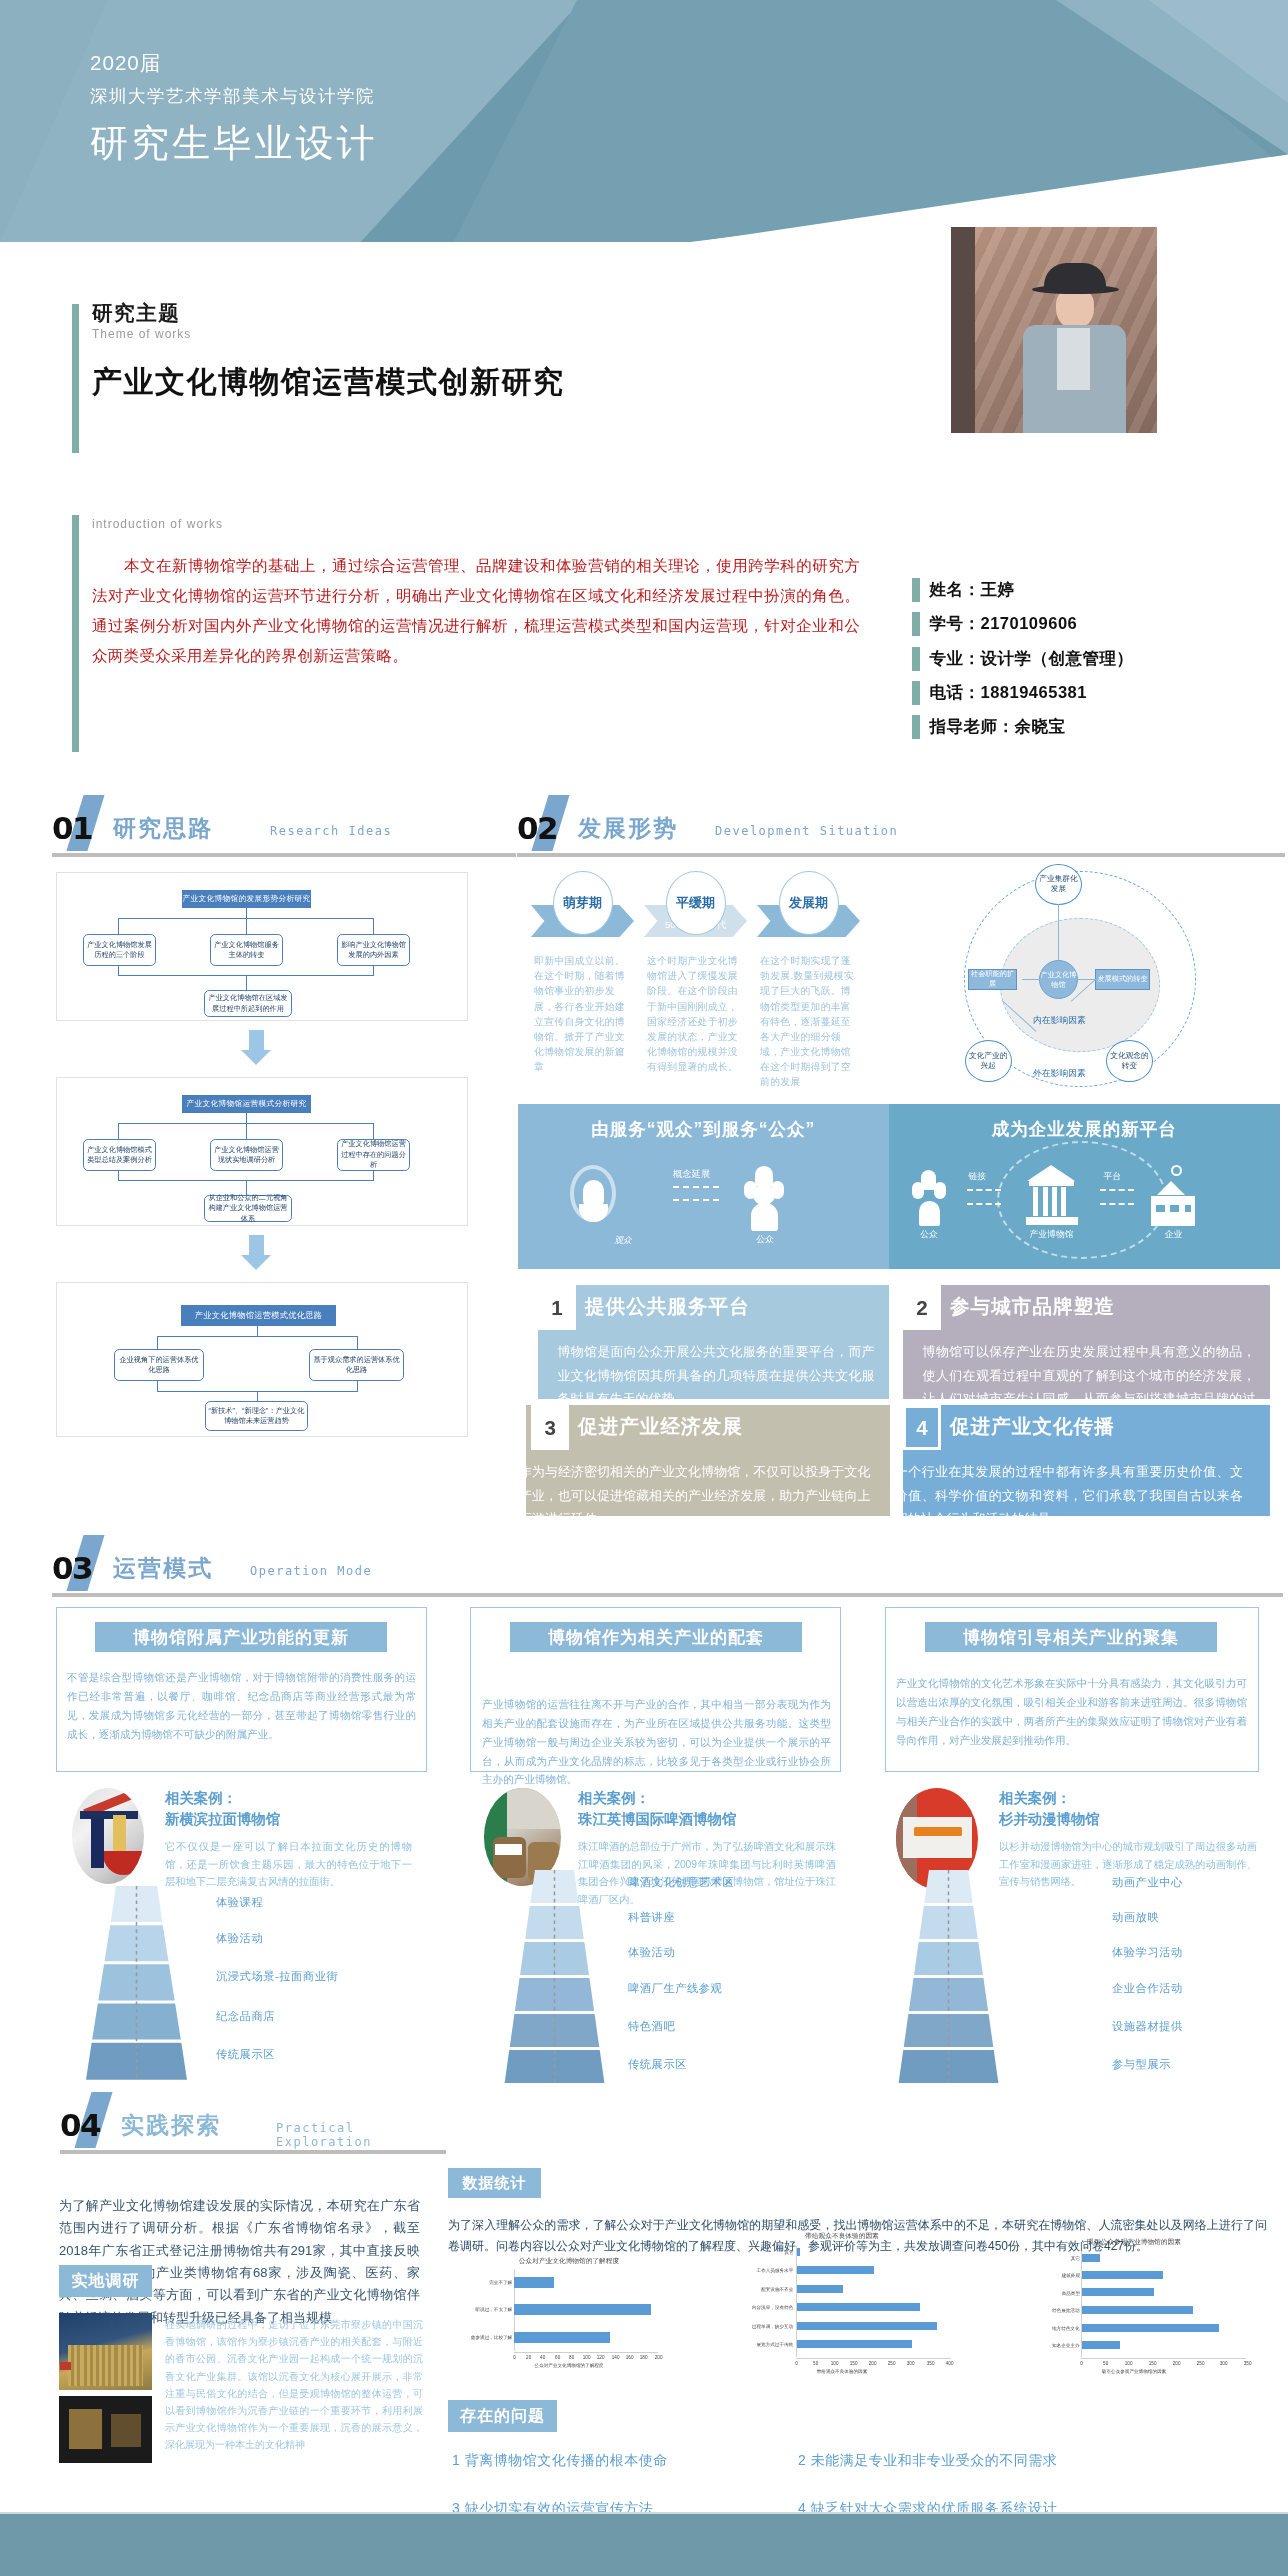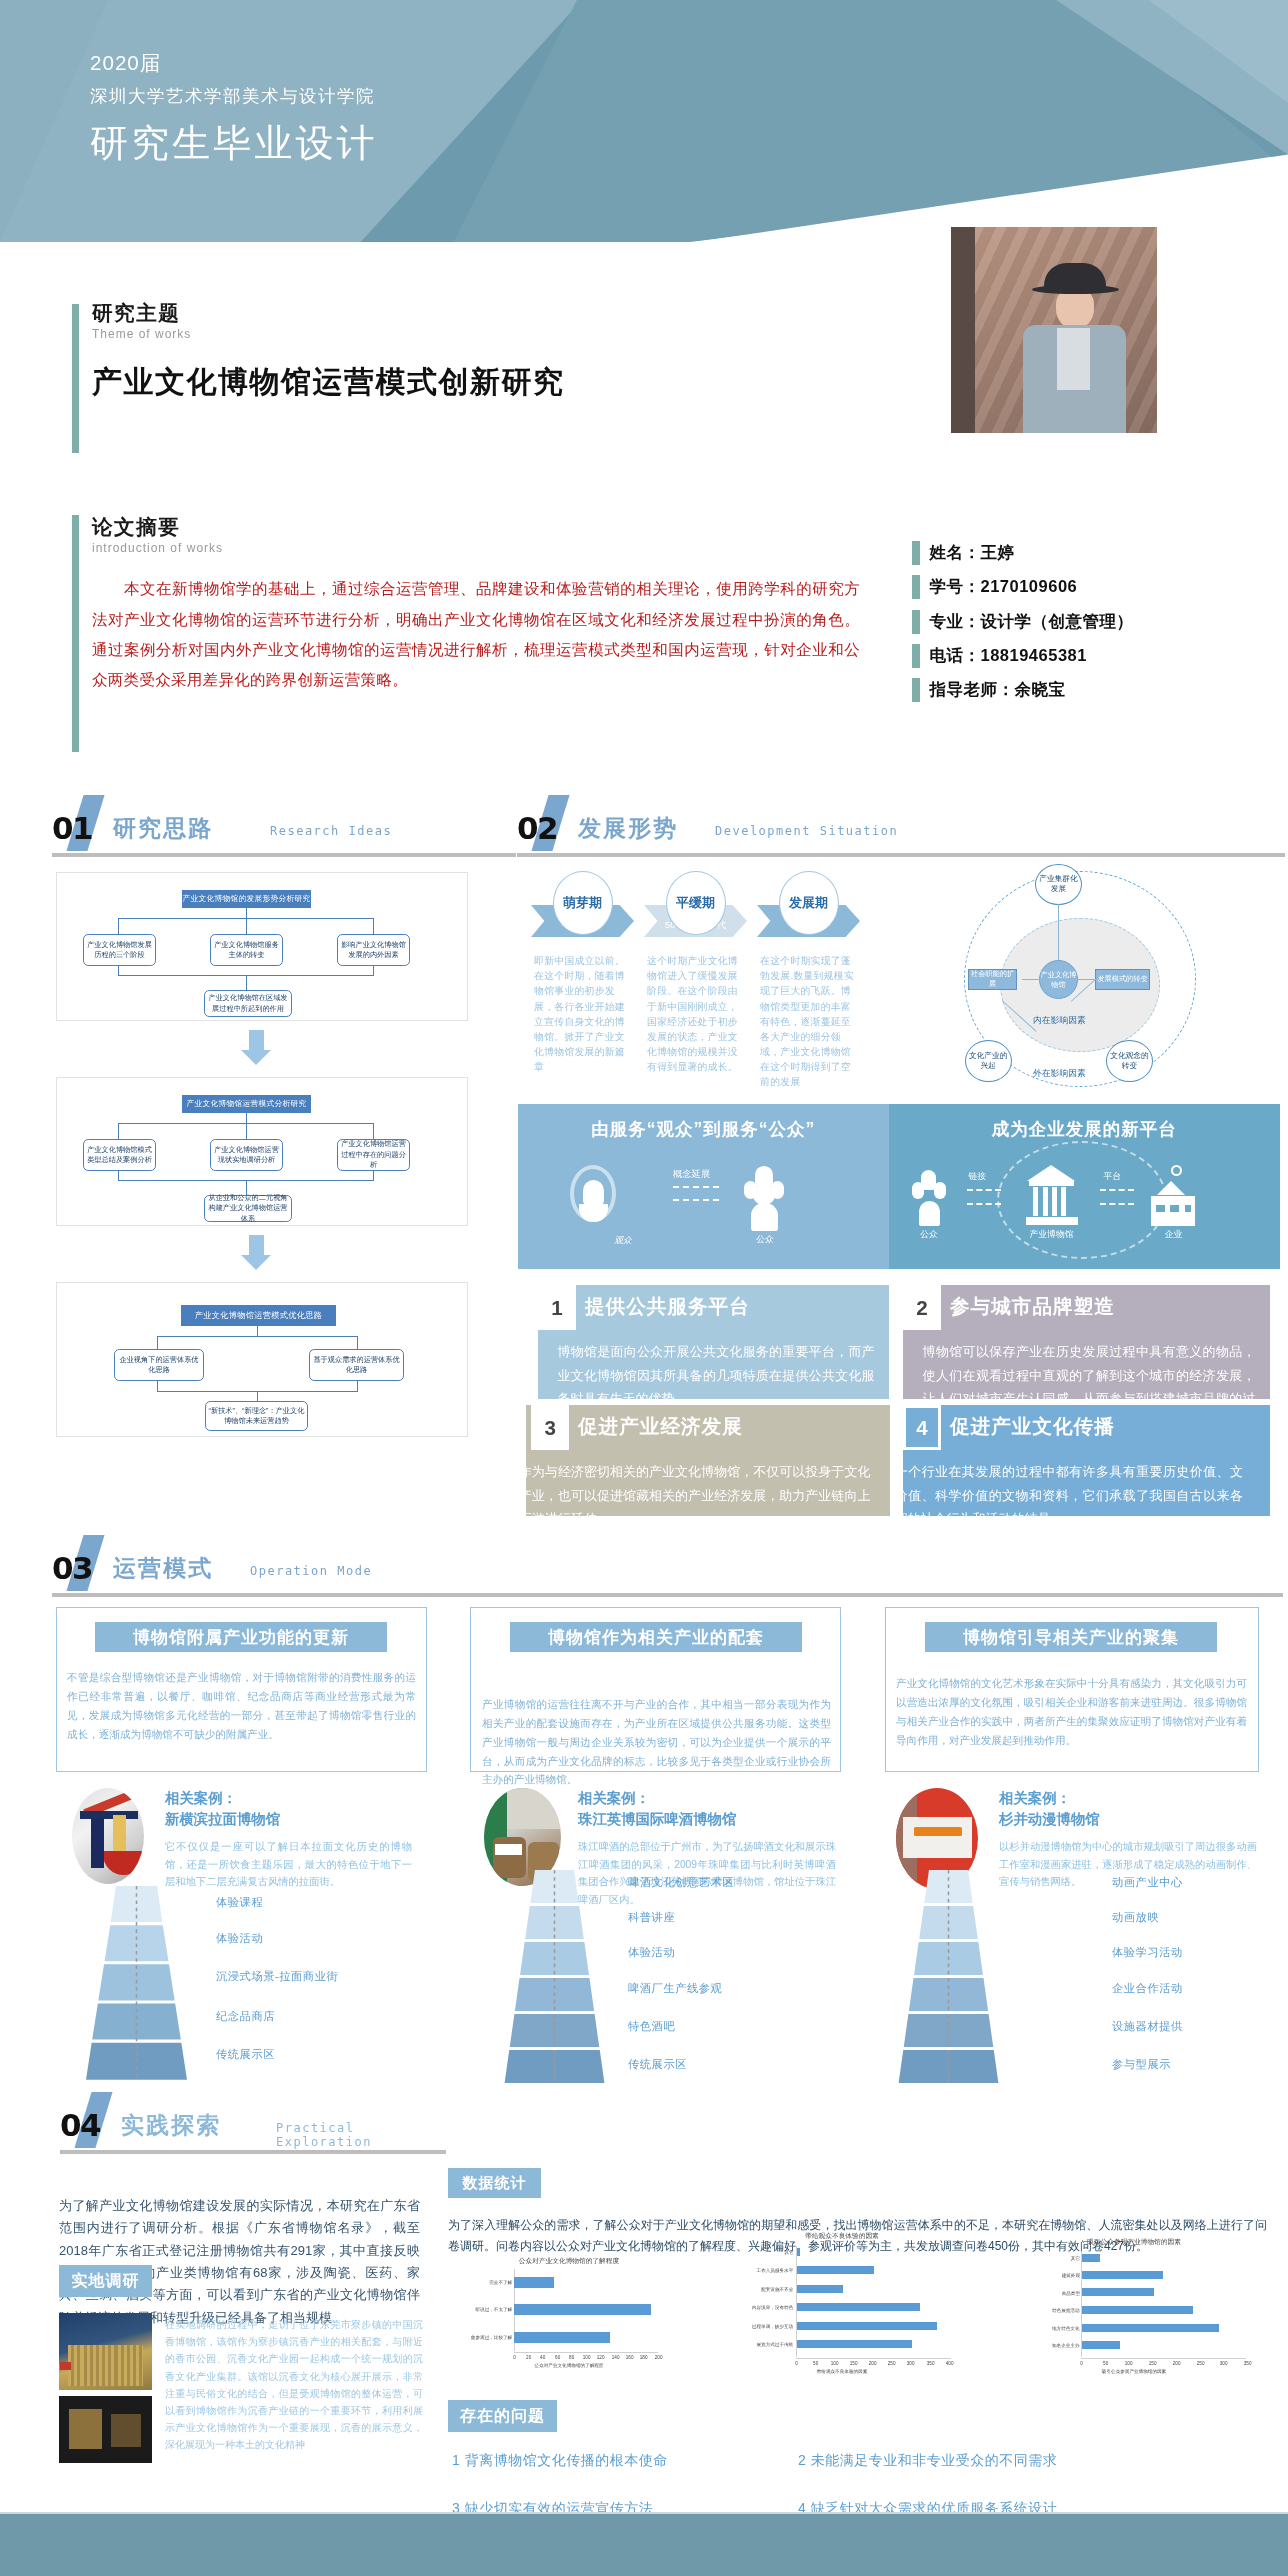--- a/index.html
+++ b/index.html
@@ -40,21 +40,21 @@
   
   .theme-wrap { position:absolute; left:92px; top:301px; width:824px;}
   .lbl-cn { font-size:20.6px; color:#1a1a1a; letter-spacing:1.5px; font-weight:700; line-height:1.15;}
   .lbl-en { font-size:12px; color:#9a9a9a; letter-spacing:1px; margin-top:2.1px;}
   .theme-title { font-size:30px; color:#111; letter-spacing:1.5px; font-weight:700; margin-top:21.6px;}
 
   .abs-wrap { position:absolute; left:92px; top:515px; width:768px;}
   .abs-body { margin-top:19.6px; font-size:15.5px; line-height:1.95; color:#b91c1c; text-align:justify; letter-spacing:0.3px;}
 
   
-  .info { position:absolute; left:912px; top:541px; width:361px;text-align:center;}
+  .info { position:absolute; left:912px; top:578px; width:361px;text-align:center;}
   .info-row { display:flex; align-items:center; margin-bottom:10.3px;}
   .info-tick { width:8.2px; height:24px; background:#7fada8; margin-right:9.3px; flex:0 0 auto;}
   .info-text { font-size:16.5px; color:#111; letter-spacing:0.5px; font-weight:600; white-space:nowrap;}
 
   
   .sec-head { position:absolute; }
   .sec-slash { position:absolute; left:23px; top:-11.3px; width:20.6px; height:56px; background:#7ba6ce; transform:skewX(-17deg);}
   .sec-num { position:absolute; left:0; top:4.1px; font-size:31px; font-weight:800; color:#111; font-family:"DejaVu Sans", sans-serif; letter-spacing:-1.5px;}
   .sec-cn { position:absolute; left:61px; top:7.2px; font-size:23px; font-weight:700; color:#7ba6ce; letter-spacing:2.1px;}
   .sec-en { position:absolute; top:17.5px; font-size:12px; color:#7ba6ce; letter-spacing:1.5px; font-family:"DejaVu Sans Mono", monospace;}
@@ -169,21 +169,20 @@
 
 <div class="tealbar" style="left:72px; top:304px; width:7.2px; height:149px;"></div>
 <div class="theme-wrap">
   <div class="lbl-cn">研究主题</div>
   <div class="lbl-en">Theme of works</div>
   <div class="theme-title">产业文化博物馆运营模式创新研究</div>
 </div>
 
 <div class="tealbar" style="left:72px; top:515px; width:7.2px; height:237px;"></div>
 <div class="abs-wrap">
-  <div class="lbl-cn">论文摘要</div>
   <div class="lbl-en">introduction of works</div>
   <div class="abs-body">　　本文在新博物馆学的基础上，通过综合运营管理、品牌建设和体验营销的相关理论，使用跨学科的研究方法对产业文化博物馆的运营环节进行分析，明确出产业文化博物馆在区域文化和经济发展过程中扮演的角色。通过案例分析对国内外产业文化博物馆的运营情况进行解析，梳理运营模式类型和国内运营现，针对企业和公众两类受众采用差异化的跨界创新运营策略。</div>
 </div>
 
 <div class="info">
   <div class="info-row">
     <div class="info-tick"></div>
     <div class="info-text">姓名：王婷</div>
   </div>
   <div class="info-row">

